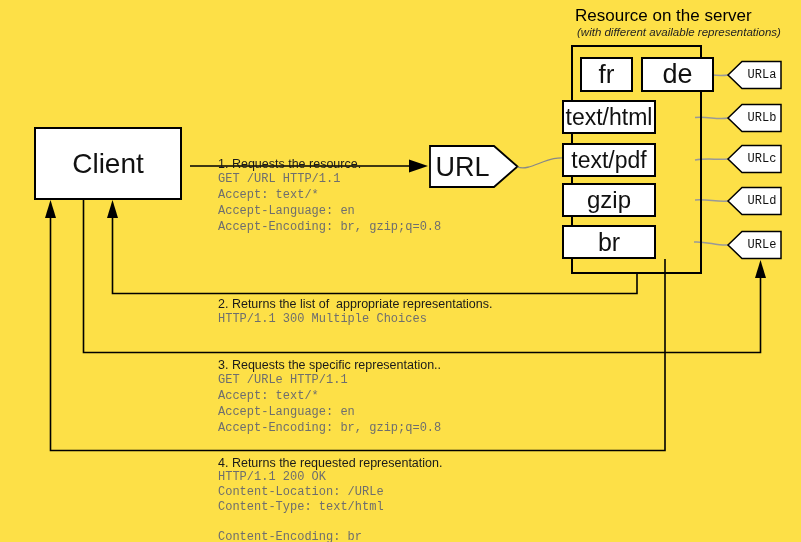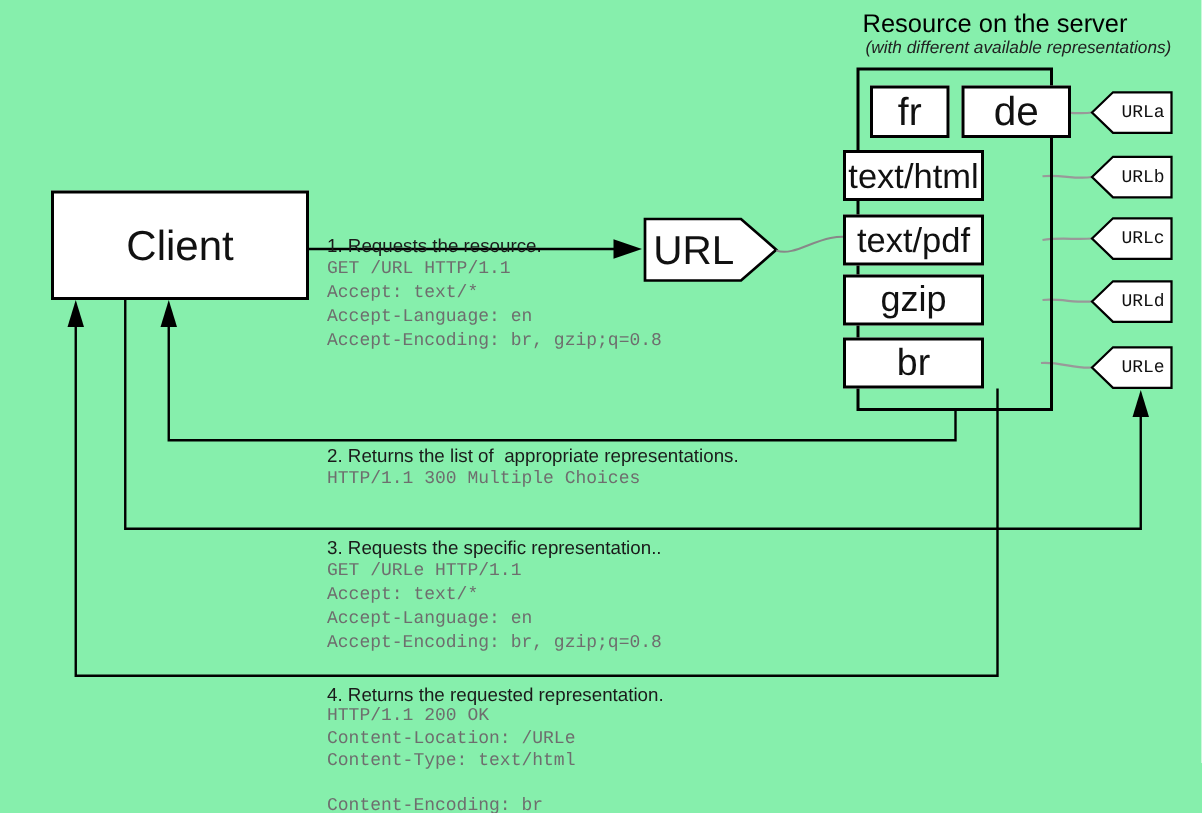--- a/index.html
+++ b/index.html
@@ -1,21 +1,21 @@
 <!DOCTYPE html>
 <html><head>
 <meta charset="utf-8">
 <style>
   html,body{margin:0;padding:0;background:#fff;}
-  #canvas{position:relative;width:801px;height:542px;background:#86efac;overflow:hidden;
+  #canvas{position:relative;width:801px;height:542px;background:#fde047;overflow:hidden;
           font-family:"Liberation Sans",sans-serif;}
   #wires{position:absolute;left:0;top:0;width:801px;height:542px;}
   .node{position:absolute;box-sizing:border-box;border:2px solid #000;background:#fff;
         display:flex;align-items:center;justify-content:center;color:#111;}
-  .client-box{left:34px;top:127px;width:172px;height:73px;font-size:28px;}
+  .client-box{left:34px;top:127px;width:148px;height:73px;font-size:28px;}
   .server-outer{left:571px;top:45px;width:131px;height:229px;background:transparent;}
   .rep{left:562px;width:94px;height:34px;font-size:23px;}
   .rep-fr{left:580px;top:57px;width:53px;height:35px;font-size:26px;}
   .rep-de{left:641px;top:57px;width:73px;height:35px;font-size:27px;}
   .rep-html{top:100px;}
   .rep-pdf{top:143px;}
   .rep-gzip{top:183px;font-size:24px;}
   .rep-br{top:225px;font-size:25px;}
   .url-label{position:absolute;left:431px;top:151px;width:63px;height:32px;
              display:flex;align-items:center;justify-content:center;font-size:27px;color:#111;}

